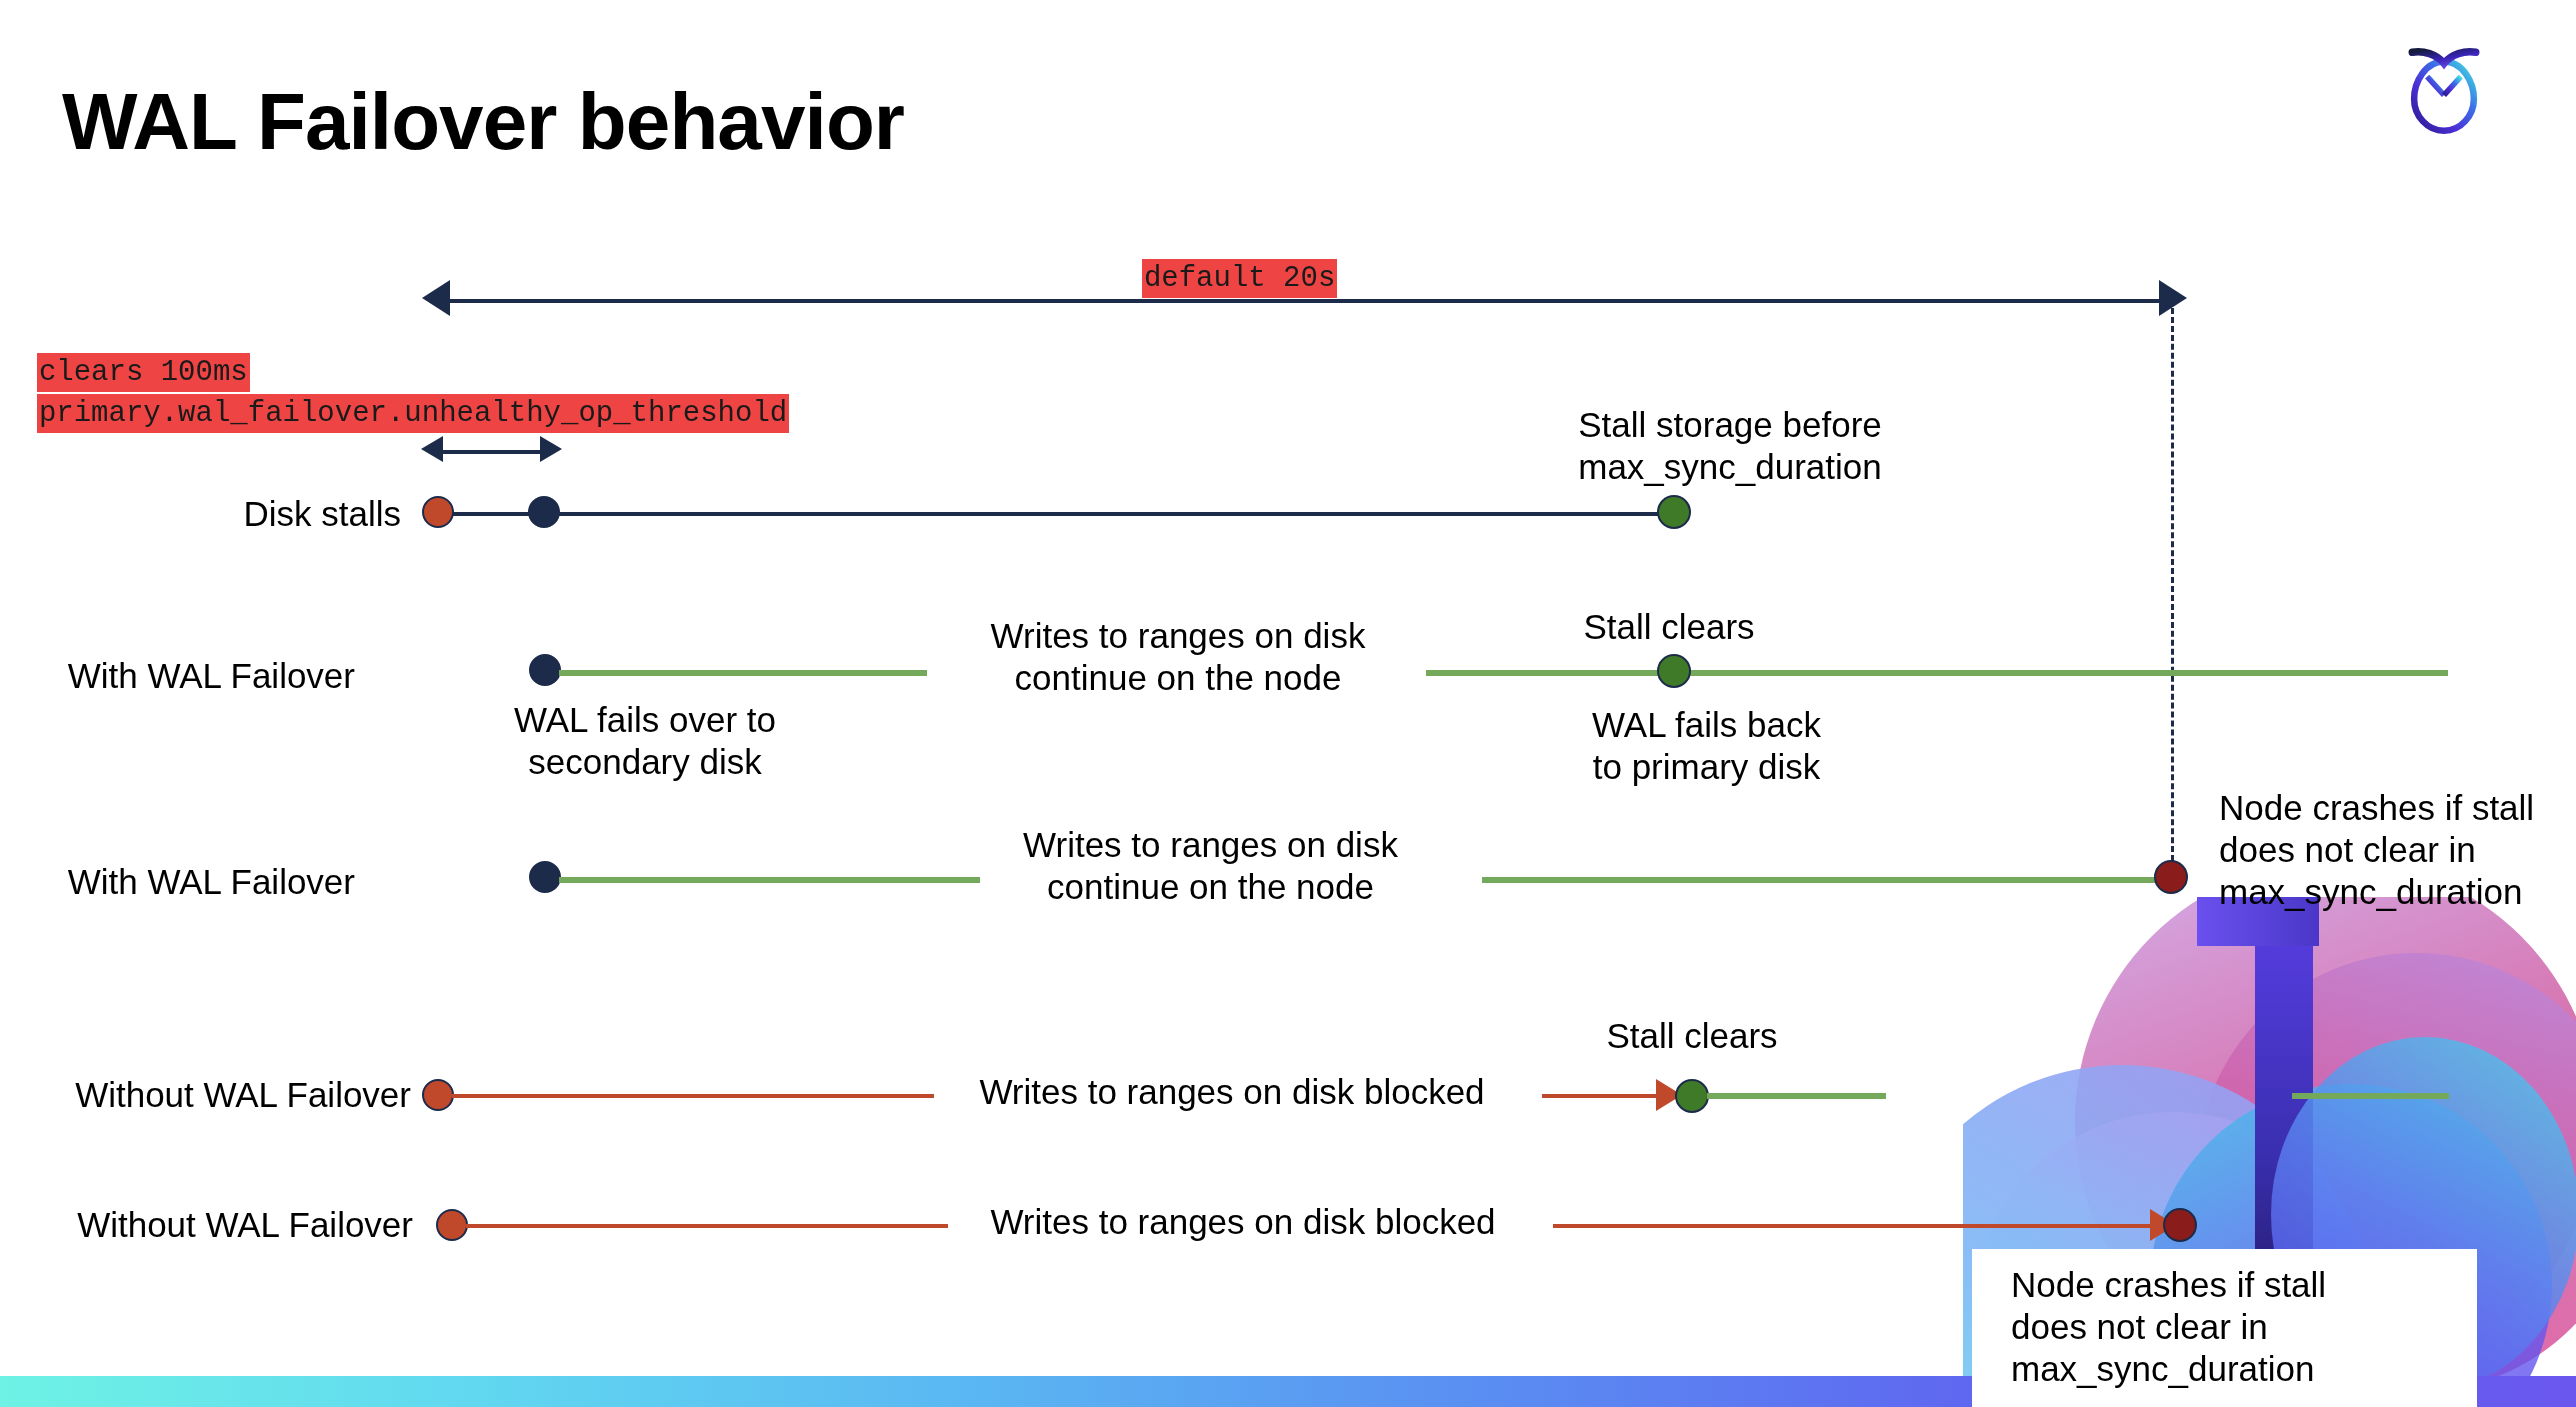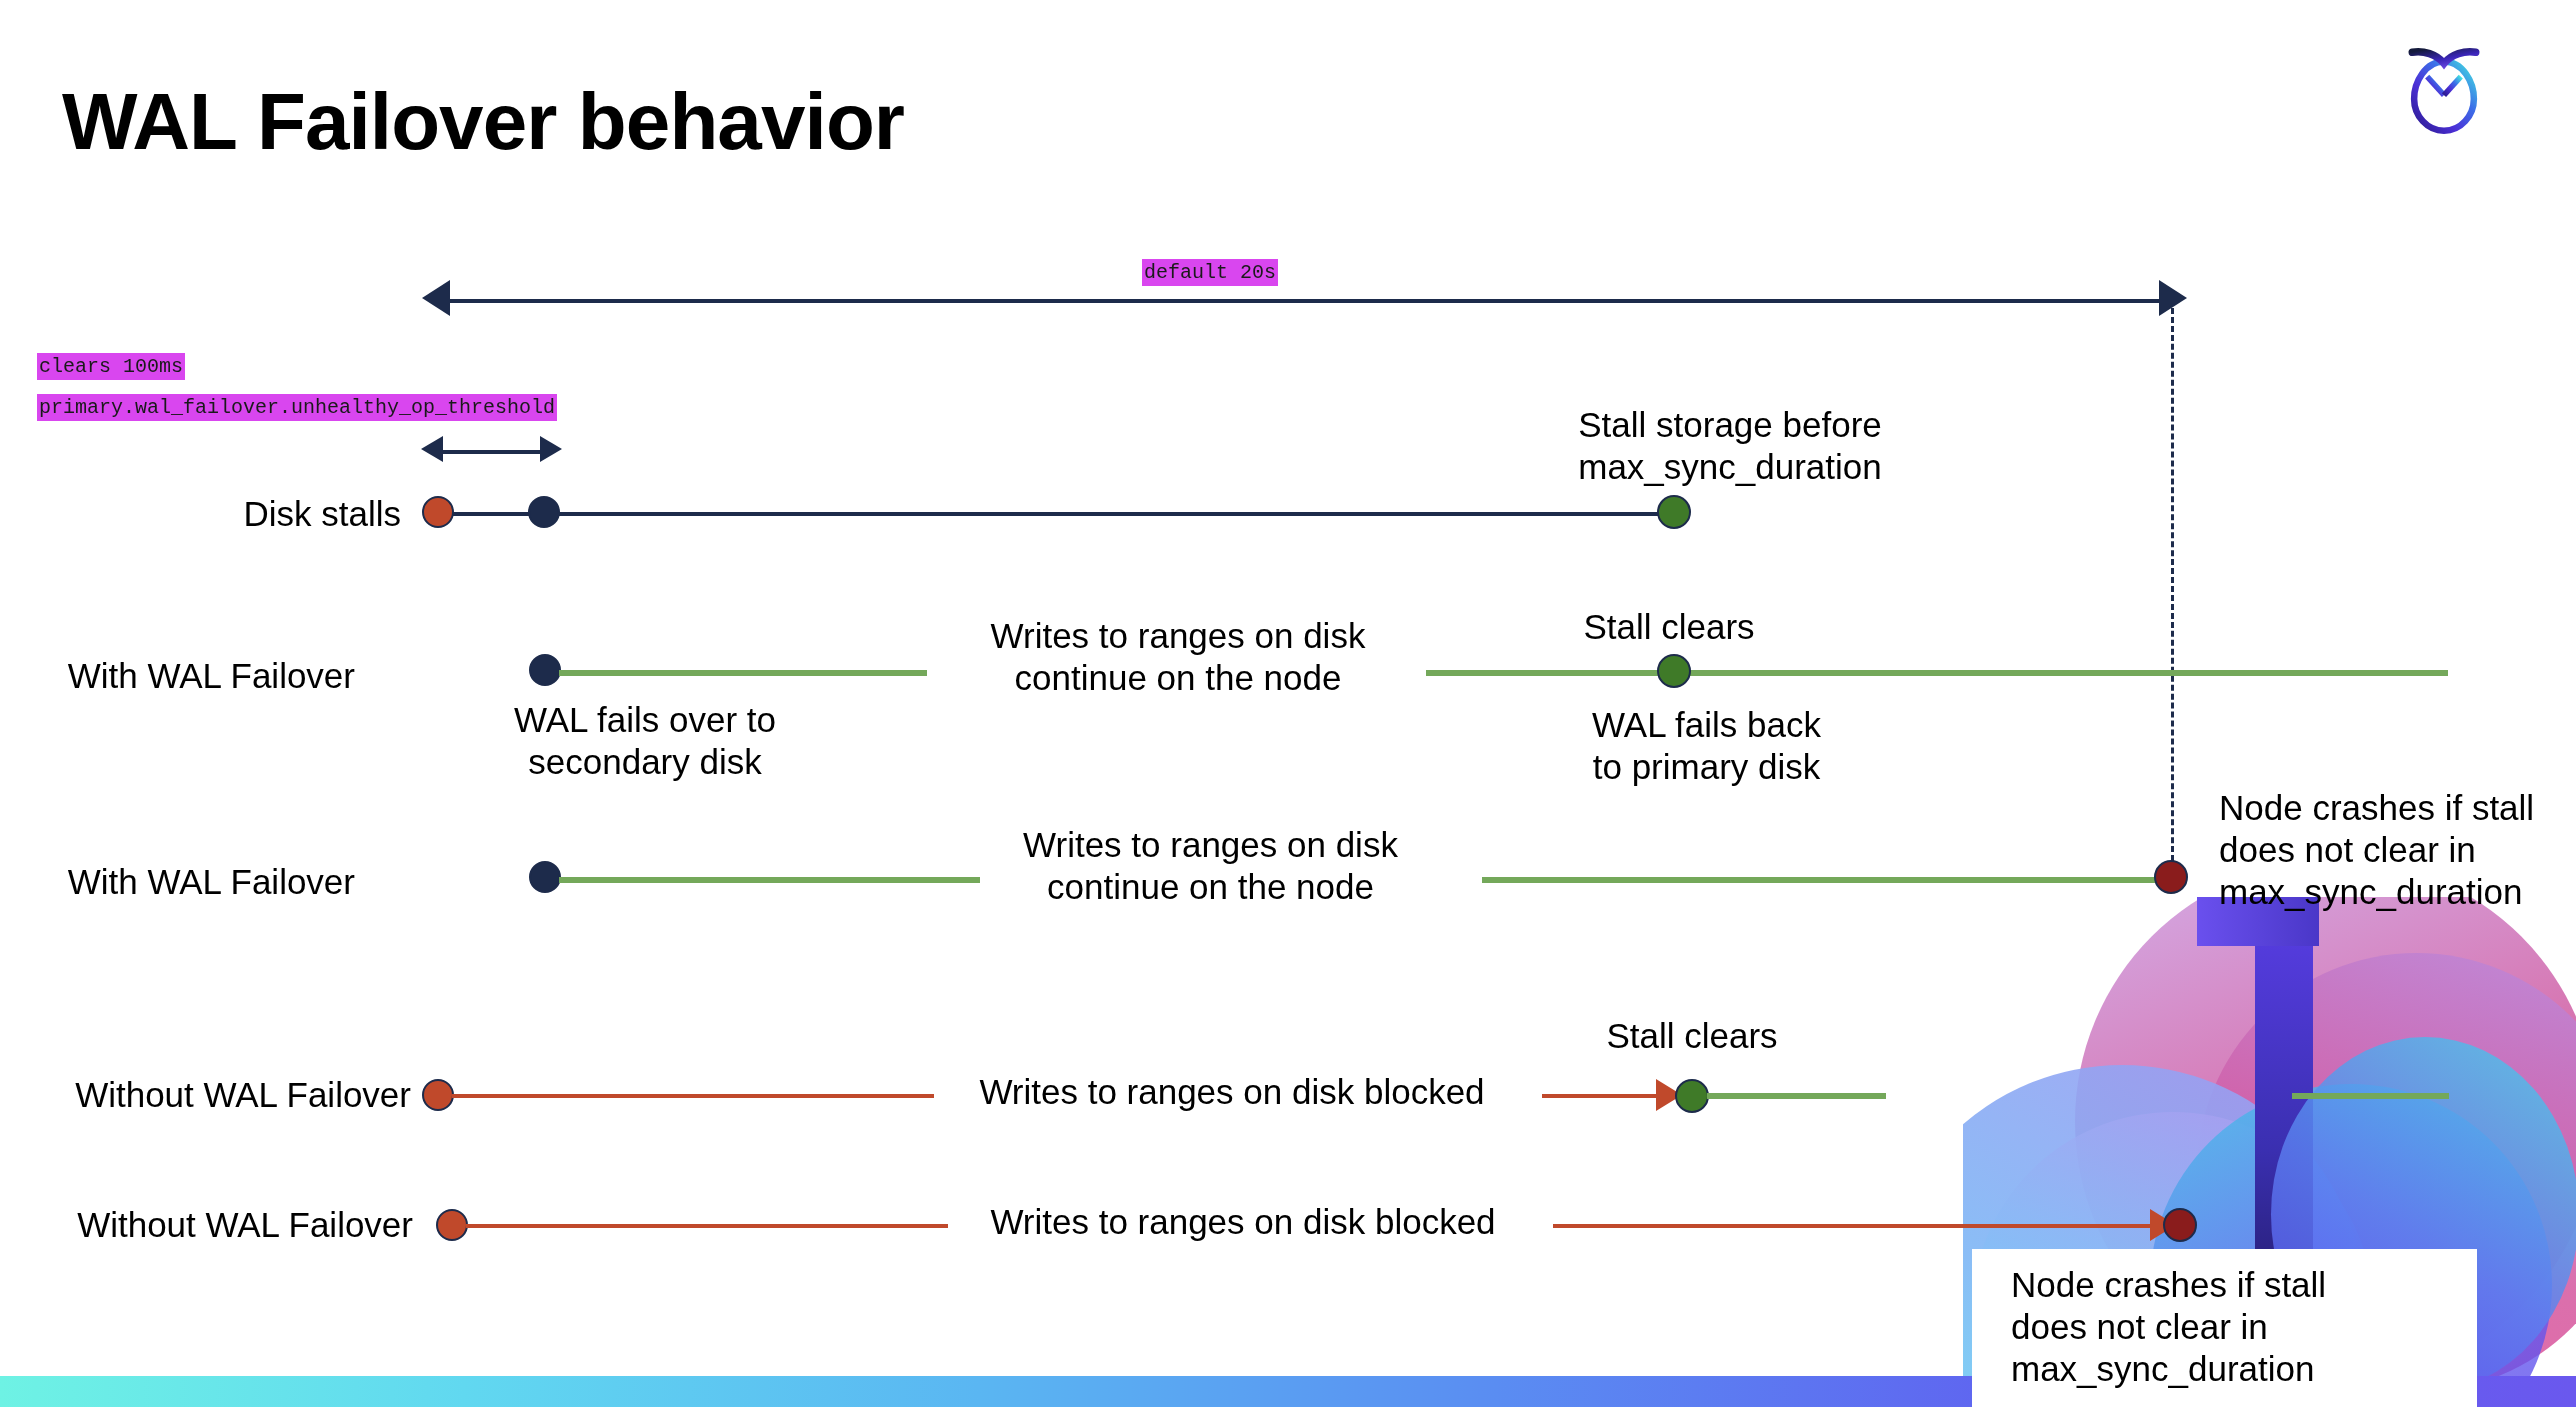--- a/index.html
+++ b/index.html
@@ -40,21 +40,21 @@
   .vdash{
     position:absolute;width:0;border-left:3.7px dashed #1d2b4b;
   }
   .row-label{
     position:absolute;font-size:35px;color:#000;white-space:nowrap;
     text-align:right;
   }
   .note{position:absolute;font-size:35px;color:#000;line-height:1.2;white-space:pre-line;}
   .mono{
     position:absolute;font-family:"Liberation Mono", monospace;
-    font-size:20px;color:#1a1a1a;background:#d946ef;
+    font-size:29px;color:#1a1a1a;background:#ef4444;
     line-height:1.35;white-space:pre;padding:0 1.9px;
   }
   .arrowhead{position:absolute;width:0;height:0;}
 
   
   #caption-panel{
     position:absolute;left:1972px;top:1249px;width:505px;height:159px;background:#ffffff;
   }
 </style>
 </head>

